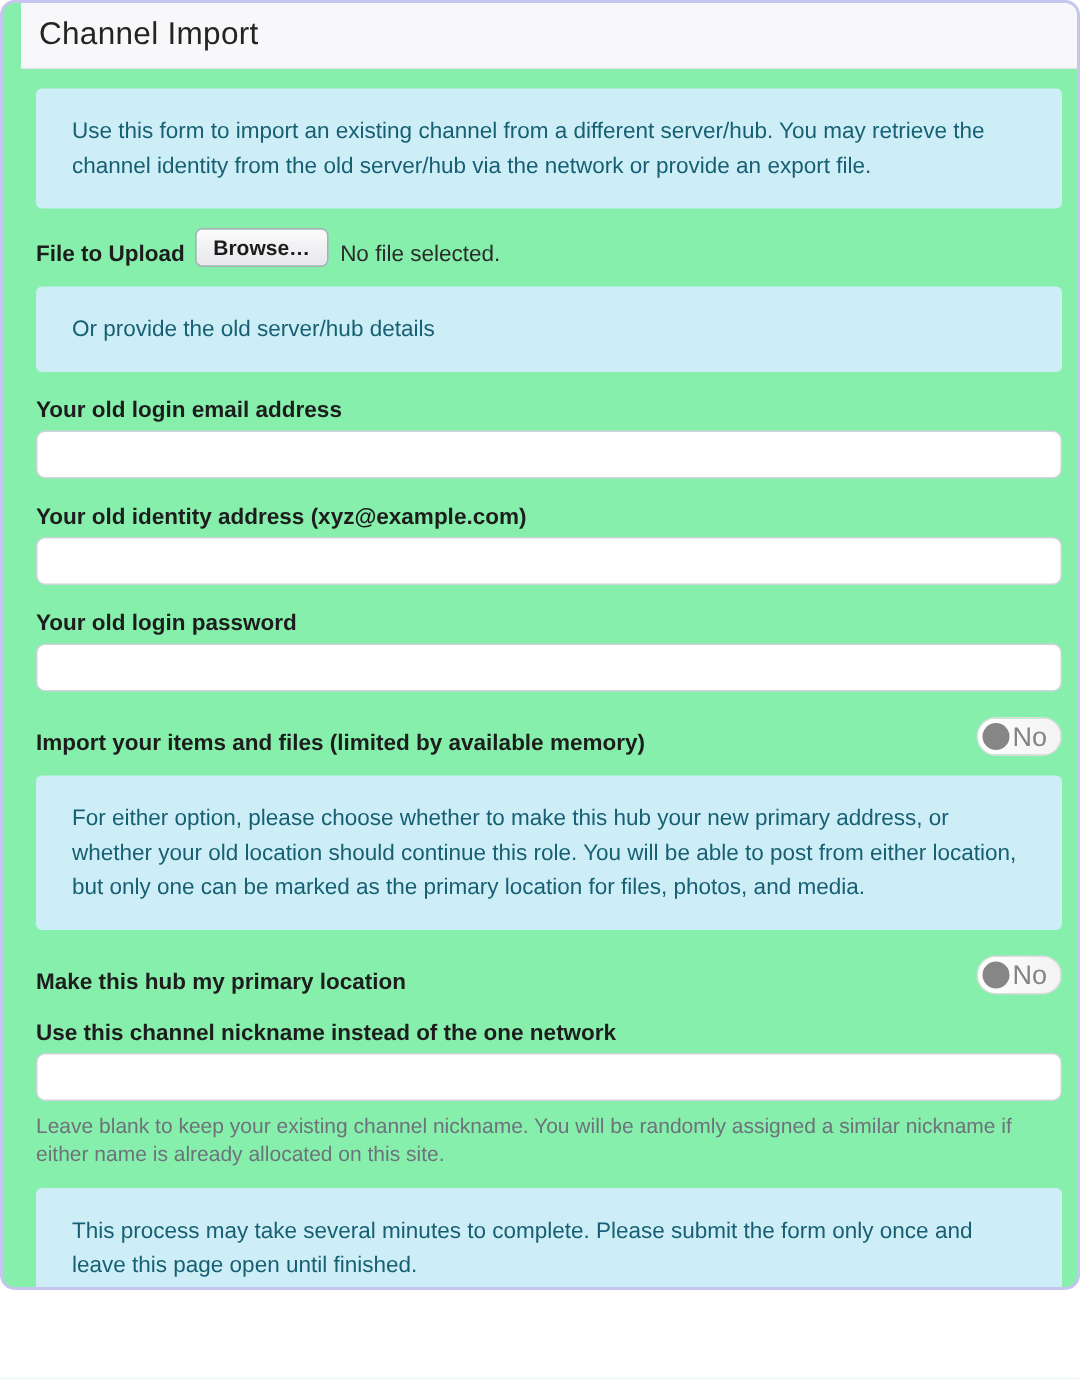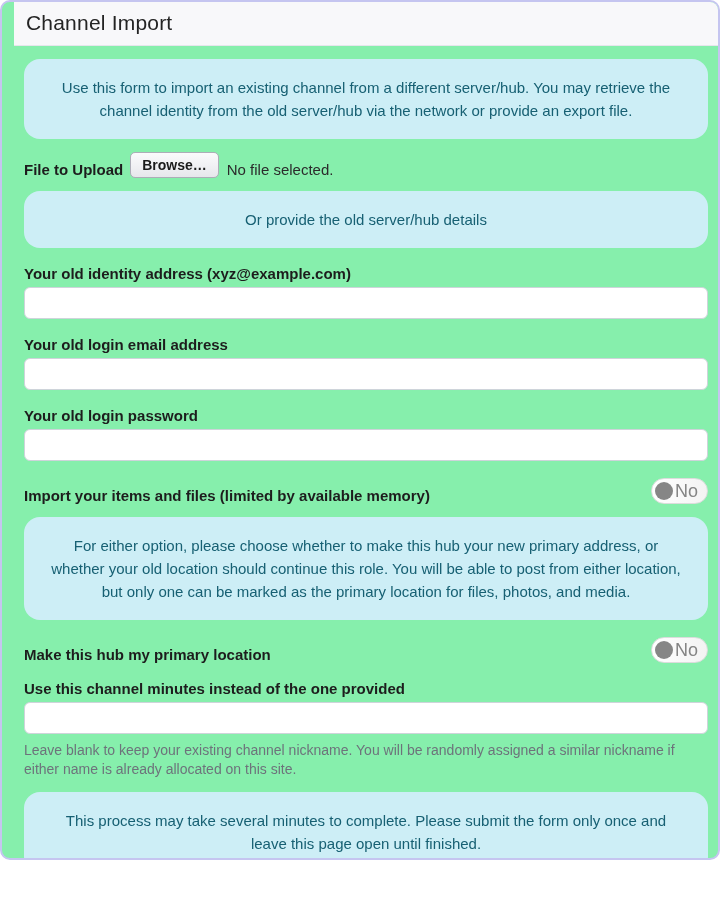--- a/index.html
+++ b/index.html
@@ -27,22 +27,22 @@
     margin: 0;
     font-size: 21px;
     font-weight: 500;
     color: #242424;
     letter-spacing: 0.2px;
   }
   .content { padding: 0 10px; }
   .info-box {
     background: var(--info-box-bg, #cdeef6);
     color: var(--info-box-text, #176073);
-    border-radius: 16px;
-    text-align: center;
+    border-radius: 4px;
+    text-align: left;
     font-size: 15px;
     line-height: 23px;
     padding: 17px 24px;
     margin: 13px 0 12px 0;
   }
   .file-row {
     display: flex;
     align-items: flex-end;
     margin: 13px 0 4px 0;
     font-size: 15px;
@@ -150,26 +150,26 @@
       <span class="file-label">File to Upload</span>
       <span class="browse-btn">Browse…</span>
       <span class="file-status">No file selected.</span>
     </div>
 
     <div class="info-box">
       <span>Or provide the old server/hub details</span>
     </div>
 
     <div class="field-group">
+      <label class="field-label">Your old login email address</label>
+      <input class="text-input" type="text" value="" style="">
+    </div>
+
+    <div class="field-group">
       <label class="field-label">Your old identity address (xyz@example.com)</label>
-      <input class="text-input" type="text" value="" style="">
-    </div>
-
-    <div class="field-group">
-      <label class="field-label">Your old login email address</label>
       <input class="text-input" type="text" value="" style="">
     </div>
 
     <div class="field-group">
       <label class="field-label">Your old login password</label>
       <input class="text-input" type="password" value="" style="">
     </div>
 
     <div class="toggle-row">
       <span class="field-label">Import your items and files (limited by available memory)</span>
@@ -185,21 +185,21 @@
 
     <div class="toggle-row">
       <span class="field-label">Make this hub my primary location</span>
       <span class="toggle">
         <span class="knob"></span>
         <span class="toggle-state">No</span>
       </span>
     </div>
 
     <div class="field-group">
-      <label class="field-label">Use this channel minutes instead of the one provided</label>
+      <label class="field-label">Use this channel nickname instead of the one network</label>
       <input class="text-input" type="text" value="" style="">
       <div class="help-text">Leave blank to keep your existing channel nickname. You will be randomly assigned a similar nickname if either name is already allocated on this site.</div>
     </div>
 
     <div class="info-box">
       <span>This process may take several minutes to complete. Please submit the form only once and leave this page open until finished.</span>
     </div>
 
     <button class="submit-btn">Submit</button>
 

